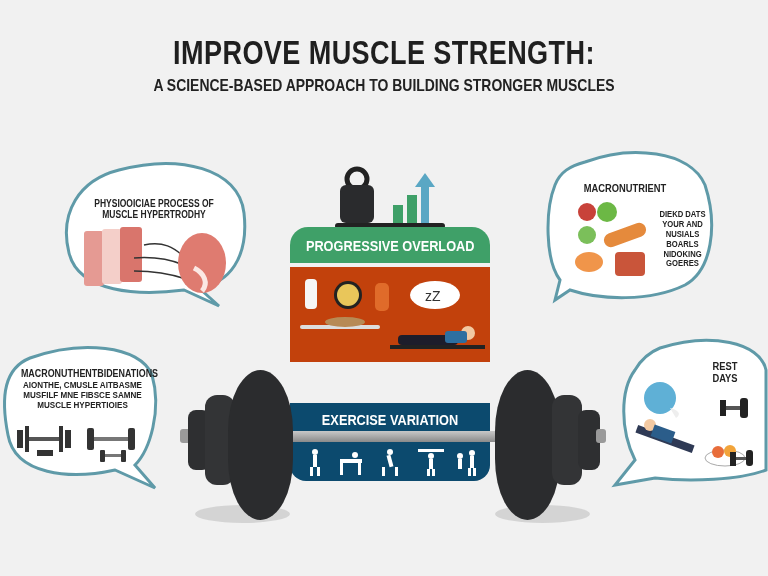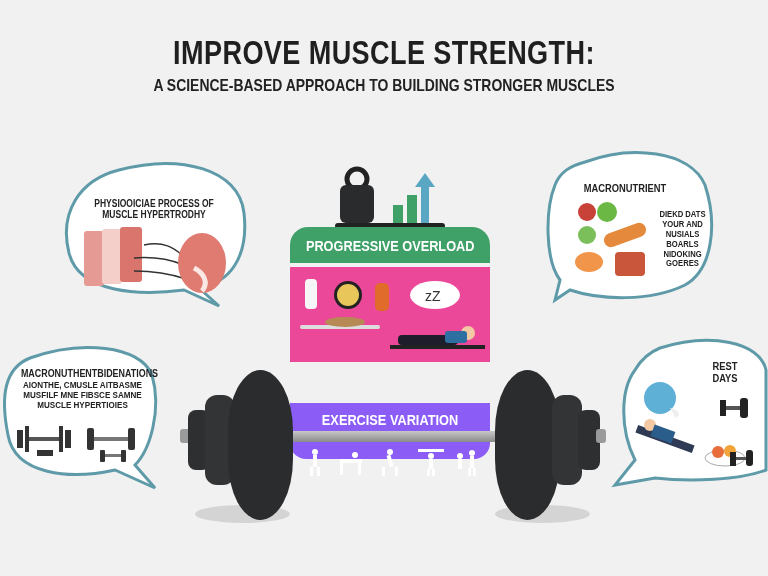--- a/index.html
+++ b/index.html
@@ -115,37 +115,37 @@
   <rect x="72" y="30" width="10" height="28" fill="#3fa068"></rect>
   <rect x="86" y="20" width="8" height="38" fill="#5aa7c4"></rect>
   <path d="M80,22 L90,8 L100,22 Z" fill="#5aa7c4"></path>
   <rect x="0" y="58" width="110" height="6" rx="3" fill="#222"></rect>
 </svg>
 
 <div class="abs" style="left:290px;top:227px;width:200px;height:254px;">
   <div class="abs" style="left:0;top:0;width:200px;height:36px;background:#3fa068;border-radius:18px 18px 0 0;display:flex;align-items:center;justify-content:center;">
     <div class="panel-label">PROGRESSIVE OVERLOAD</div>
   </div>
-  <div class="abs" style="left:0;top:40px;width:200px;height:95px;background:#ec4899;">
+  <div class="abs" style="left:0;top:40px;width:200px;height:95px;background:#c2410c;">
     <svg width="200" height="95">
       <rect x="15" y="12" width="12" height="30" rx="4" fill="#f6f6f6"></rect>
       <circle cx="58" cy="28" r="14" fill="#222"></circle>
         <circle cx="58" cy="28" r="11" fill="#e9c65a"></circle>
       <rect x="85" y="16" width="14" height="28" rx="5" fill="#e06b2a"></rect>
       <rect x="10" y="58" width="80" height="4" rx="2" fill="#ddd"></rect>
       <ellipse cx="55" cy="55" rx="20" ry="5" fill="#b78a55"></ellipse>
       <ellipse cx="145" cy="28" rx="25" ry="14" fill="#fff"></ellipse>
       <text x="135" y="34" font-family="Liberation Sans, sans-serif" font-size="14" fill="#333">zZ</text>
       <rect x="100" y="78" width="95" height="4" fill="#222"></rect>
       <rect x="108" y="68" width="60" height="10" rx="4" fill="#1d1d2b"></rect>
       <circle cx="178" cy="66" r="7" fill="#f2c9a2"></circle>
       <rect x="155" y="64" width="22" height="12" rx="3" fill="#2d6fa0"></rect>
     </svg>
   </div>
-  <div class="abs" style="left:0;top:176px;width:200px;height:56px;background:#8b5cf6;border-radius:0 0 16px 16px;">
+  <div class="abs" style="left:0;top:176px;width:200px;height:78px;background:#0c4a6e;border-radius:0 0 16px 16px;">
     <div class="panel-label" style="margin-top:8px;">EXERCISE VARIATION</div>
     <svg class="abs" style="left:10px;top:44px;" width="180" height="30">
       <g fill="#fff">
         <circle cx="15" cy="5" r="3"></circle>
           <rect x="13" y="8" width="4" height="12"></rect>
           <rect x="10" y="20" width="3" height="9"></rect>
           <rect x="17" y="20" width="3" height="9"></rect>
         <circle cx="55" cy="8" r="3"></circle>
           <rect x="40" y="12" width="22" height="4"></rect>
           <rect x="40" y="16" width="3" height="12"></rect>

